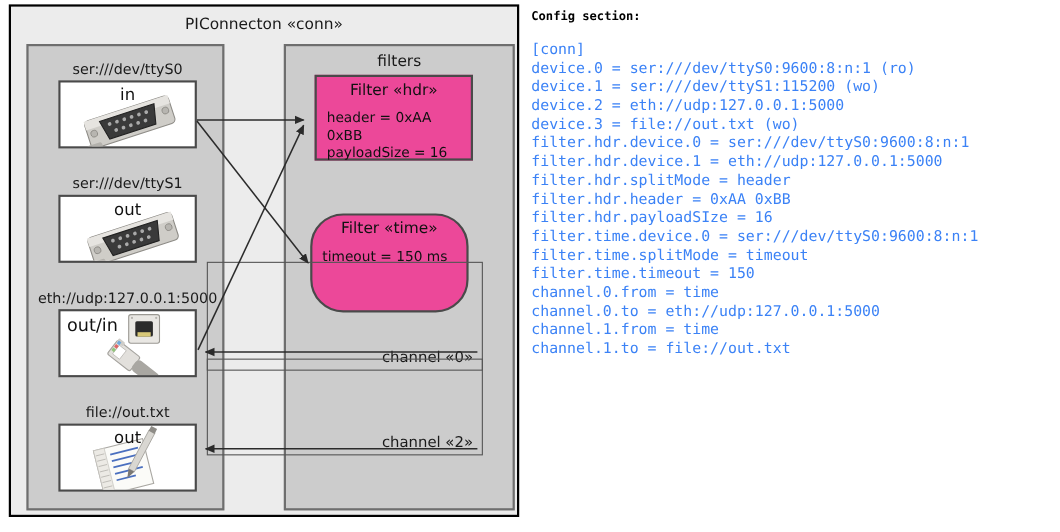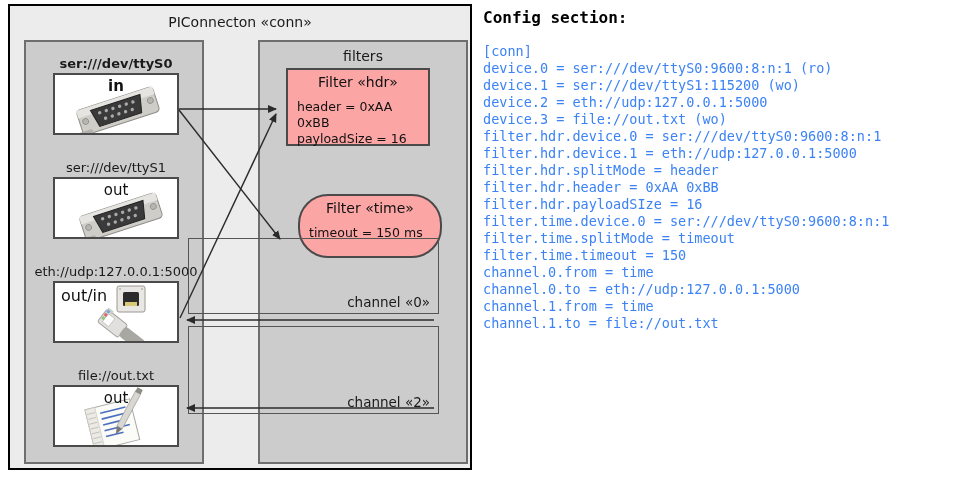--- a/index.html
+++ b/index.html
@@ -76,21 +76,21 @@
 
   .icon-wrap {
     position: absolute;
     left: 0; top: 0; width: 100%; height: 100%;
     overflow: hidden;
   }
 
   
   .filter-box {
     position: absolute;
-    background: #fca5a5;
+    background: #ec4899;
     border: 2px solid #4a4a4a;
     box-sizing: border-box;
   }
   .filter-title {
     position: absolute; top: 4px; left: 0; width: 100%;
     text-align: center; font-size: 14px; color: #111;
   }
   .filter-props {
     position: absolute; left: 9px; top: 29px;
     font-size: 12.5px; color: #111; line-height: 16px;
@@ -119,21 +119,21 @@
 
   
   #config-section {
     position: absolute;
     left: 483px; top: 8px;
     width: 475px;
   }
   #config-heading {
     font-family: "DejaVu Sans Mono", monospace;
     font-weight: bold;
-    font-size: 16px;
+    font-size: 11px;
     color: #000;
     margin-bottom: 16px;
   }
   #config-body {
     font-family: "DejaVu Sans Mono", monospace;
     font-size: 13.5px;
     line-height: 17px;
     color: #3b82f6;
     white-space: pre;
   }
@@ -141,21 +141,21 @@
 </style>
 </head>
 <body>
 
 <div id="diagram-frame">
 
   <div id="diagram-title">PIConnecton «conn»</div>
 
   <div class="panel" id="devices-panel">
 
-    <div class="device-group" style="top:14px;font-weight:bold;">
+    <div class="device-group" style="top:14px;">
       <span class="device-label">ser:///dev/ttyS0</span>
       <div class="device-box">
         <span class="dir">in</span>
         <span class="icon-wrap">
           <svg width="126" height="62" viewBox="0 0 126 62">
             <g transform="translate(63,36) rotate(-18)">
               <rect x="-40" y="-13" width="80" height="26" rx="4" fill="#cfcdc8" stroke="#8e8c87" stroke-width="1"></rect>
               <rect x="-40" y="-13" width="80" height="8" fill="#e6e4e0"></rect>
               <path d="M -26 -9 L 26 -9 L 22 9 L -22 9 Z" fill="#3a3a3a" stroke="#222" stroke-width="1"></path>
               <g fill="#aaa">
@@ -281,28 +281,28 @@
     <div class="panel-title">filters</div>
 
     <div class="filter-box" style="left:26px; top:26px; width:144px; height:78px;">
       <div class="filter-title">Filter «hdr»</div>
       <div class="filter-props">
         <div>header = 0xAA 0xBB</div>
         <div>payloadSize = 16</div>
       </div>
     </div>
 
-    <div class="filter-box" style="left:38px; top:152px; width:144px; height:64px;border-radius:30px;">
+    <div class="filter-box" style="left:22px; top:152px; width:144px; height:90px;border-radius:30px;">
       <div class="filter-title">Filter «time»</div>
       <div class="filter-props">
         <div>timeout = 150 ms</div>
       </div>
     </div>
 
-    <div class="channel-rect" style="left:-72px; top:196px; width:251px; height:76px;">
+    <div class="channel-rect" style="left:-72px; top:196px; width:251px; height:99px;">
       <span class="channel-label">channel «0»</span>
     </div>
 
     <div class="channel-rect" style="left:-72px; top:284px; width:251px; height:88px;">
       <span class="channel-label">channel «2»</span>
     </div>
   </div>
 
   <svg id="arrow-layer">
     <defs>

